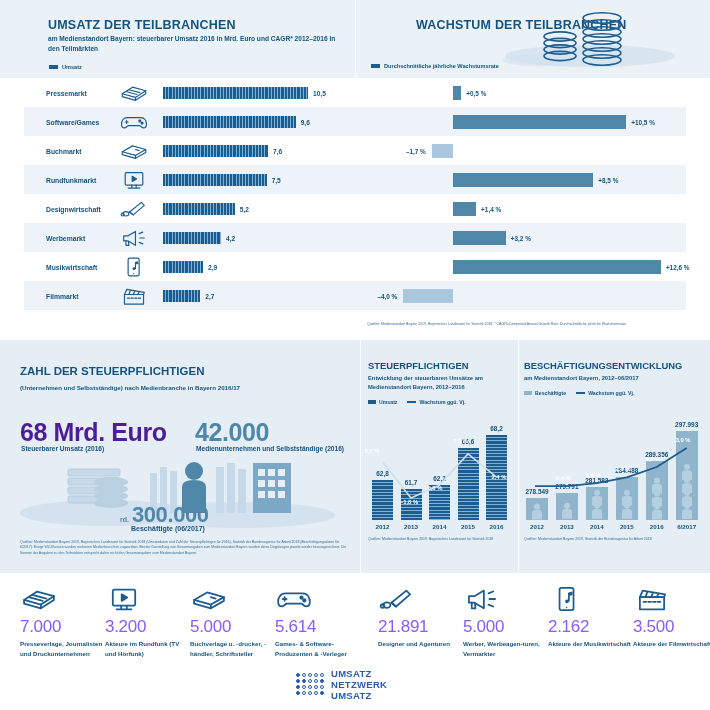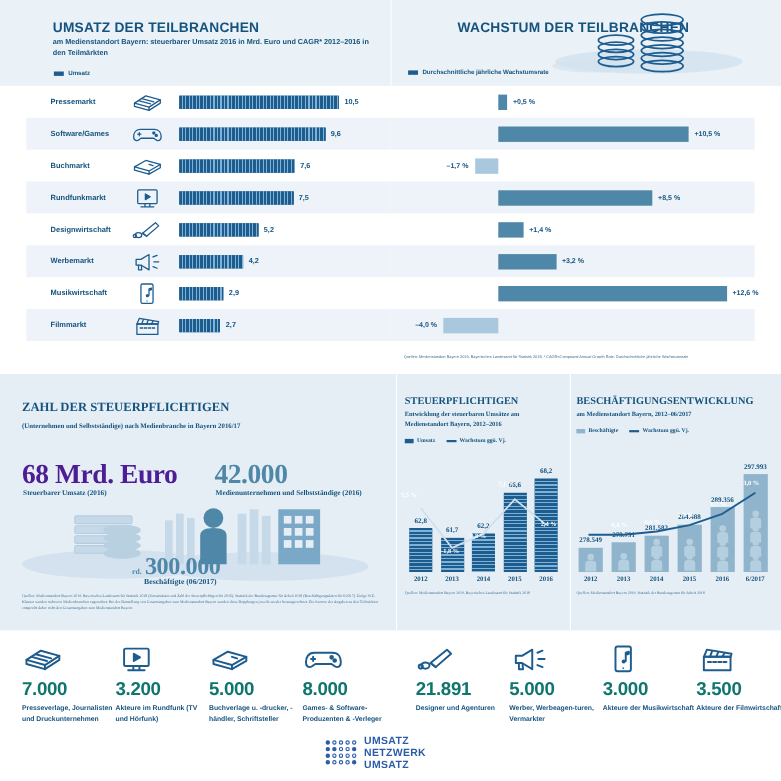--- a/index.html
+++ b/index.html
@@ -70,21 +70,21 @@
   .row .gval { position:absolute; top:50%; transform:translateY(-50%);
                font-size:6.4px; font-weight:bold; color:#15537f; white-space:nowrap; }
 
   .src {
     position:absolute; font-size:3.5px; line-height:1.5; color:#3a6e93;
   }
   #src1 { left:367px; top:322px; width:340px; }
 
   
   #sec2 { position:absolute; left:0; top:340px; width:710px; height:233px;
-          background:#e5eef5;font-family:Liberation Serif, serif; }
+          background:#e5eef5; }
   #sec2 .divider { position:absolute; top:0; width:1px; height:235px; background:#ffffff; }
   .s2-title { position:absolute; font-size:11.5px; font-weight:bold; color:#15537f; }
   .s2-sub { position:absolute; font-size:6.2px; font-weight:bold; color:#15537f; line-height:1.5; }
 
   #bigA { position:absolute; left:20px; top:78px; font-size:25px; font-weight:bold;
           color:#4c1d95; letter-spacing:-.4px; }
   #bigAlbl { position:absolute; left:21px; top:105px; font-size:6.6px; font-weight:bold; color:#15537f; }
   #bigB { position:absolute; left:195px; top:78px; font-size:25px; font-weight:bold;
           color:#4e87a8; letter-spacing:-.4px; }
   #bigBlbl { position:absolute; left:196px; top:105px; font-size:6.6px; font-weight:bold; color:#15537f; }
@@ -114,21 +114,21 @@
   .col .xlbl { position:absolute; top:100%; left:50%; transform:translateX(-50%);
                margin-top:3px; font-size:6.2px; font-weight:bold; color:#15537f; white-space:nowrap; }
   .gpct { position:absolute; font-size:5.8px; font-weight:bold; color:#ffffff; white-space:nowrap; }
   #src3 { left:368px; top:197px; width:130px; }
   #src4 { left:524px; top:197px; width:180px; }
 
   
   #sec3 { position:absolute; left:0; top:575px; width:710px; height:135px; background:#ffffff; }
   .stat { position:absolute; top:8px; width:86px; }
   .stat .sico { height:30px; display:flex; align-items:flex-end; }
-  .stat .snum { font-size:17px; font-weight:bold; color:#0f766e; margin-top:4px; letter-spacing:-.3px; }
+  .stat .snum { font-size:17px; font-weight:normal; color:#8b5cf6; margin-top:4px; letter-spacing:-.3px; }
   .stat .stxt { font-size:6.2px; font-weight:bold; color:#15537f; line-height:1.55; margin-top:2px; }
 
   #logo { position:absolute; left:296px; top:668px; display:flex; align-items:center; gap:6px; }
   #logo .dots { display:grid; grid-template-columns:repeat(5,5px); grid-template-rows:repeat(4,5px); gap:1px; }
   #logo .dots i { width:4px; height:4px; border-radius:50%; border:.7px solid #2a5ca8; display:block; }
   #logo .dots i.f { background:#2a5ca8; }
   #logo .ltext { font-size:9.5px; font-weight:bold; color:#2a5ca8; line-height:1.18; letter-spacing:.3px; }
 </style>
 </head>
 <body>
@@ -606,21 +606,21 @@
           <div class="sico">
             <svg viewBox="0 0 40 30" width="38" height="28">
               <g fill="none" stroke="#1d5c8f" stroke-width="1.9" stroke-linejoin="round" stroke-linecap="round">
                 <path d="M11 9 C5 9 3 14 3 18 C3 22 5 23 7 23 C9 23 10 21 12 20 L28 20 C30 21 31 23 33 23 C35 23 37 22 37 18 C37 14 35 9 29 9 Z"></path>
                 <path d="M10 13 L10 17 M8 15 L12 15"></path>
                 <circle cx="28" cy="13.5" r="1.3" fill="#1d5c8f"></circle>
                 <circle cx="31" cy="16.5" r="1.3" fill="#1d5c8f"></circle>
               </g>
             </svg>
           </div>
-          <div class="snum">8.000</div>
+          <div class="snum">5.614</div>
           <div class="stxt">Games- &amp; Software-Produzenten &amp; -Verleger</div>
         </div>
         <div class="stat" style="left: 378px;">
           <div class="sico">
             <svg viewBox="0 0 40 30" width="38" height="28">
               <g fill="none" stroke="#1d5c8f" stroke-width="1.9" stroke-linejoin="round" stroke-linecap="round">
                 <path d="M14 19 L30 6 L34 10 L19 23 Z"></path>
                 <path d="M14 19 L19 23"></path>
                 <ellipse cx="9" cy="21.5" rx="4" ry="3"></ellipse>
                 <circle cx="4.5" cy="22.5" r="2"></circle>
@@ -647,21 +647,21 @@
           <div class="sico">
             <svg viewBox="0 0 40 30" width="38" height="28">
               <g fill="none" stroke="#1d5c8f" stroke-width="1.9" stroke-linejoin="round" stroke-linecap="round">
                 <rect x="12" y="3" width="15" height="24" rx="2"></rect>
                 <path d="M22 9 L22 17 M22 9 L25 8 L25 10 L22 11"></path>
                 <circle cx="20" cy="17.5" r="2" fill="#1d5c8f" stroke="none"></circle>
                 <circle cx="19.5" cy="24" r=".8" fill="#1d5c8f" stroke="none"></circle>
               </g>
             </svg>
           </div>
-          <div class="snum">3.000</div>
+          <div class="snum">2.162</div>
           <div class="stxt">Akteure der Musikwirtschaft</div>
         </div>
         <div class="stat" style="left: 633px;">
           <div class="sico">
             <svg viewBox="0 0 40 30" width="38" height="28">
               <g fill="none" stroke="#1d5c8f" stroke-width="1.9" stroke-linejoin="round" stroke-linecap="round">
                 <rect x="7" y="13" width="26" height="13"></rect>
                 <path d="M7 13 L10 6 L34 10 L33 13 Z"></path>
                 <path d="M15 7.5 L13 13 M21 8.5 L19 13 M27 9.5 L25 13"></path>
                 <path d="M11 18 L14 18 M16 18 L19 18 M21 18 L24 18 M26 18 L29 18"></path>

